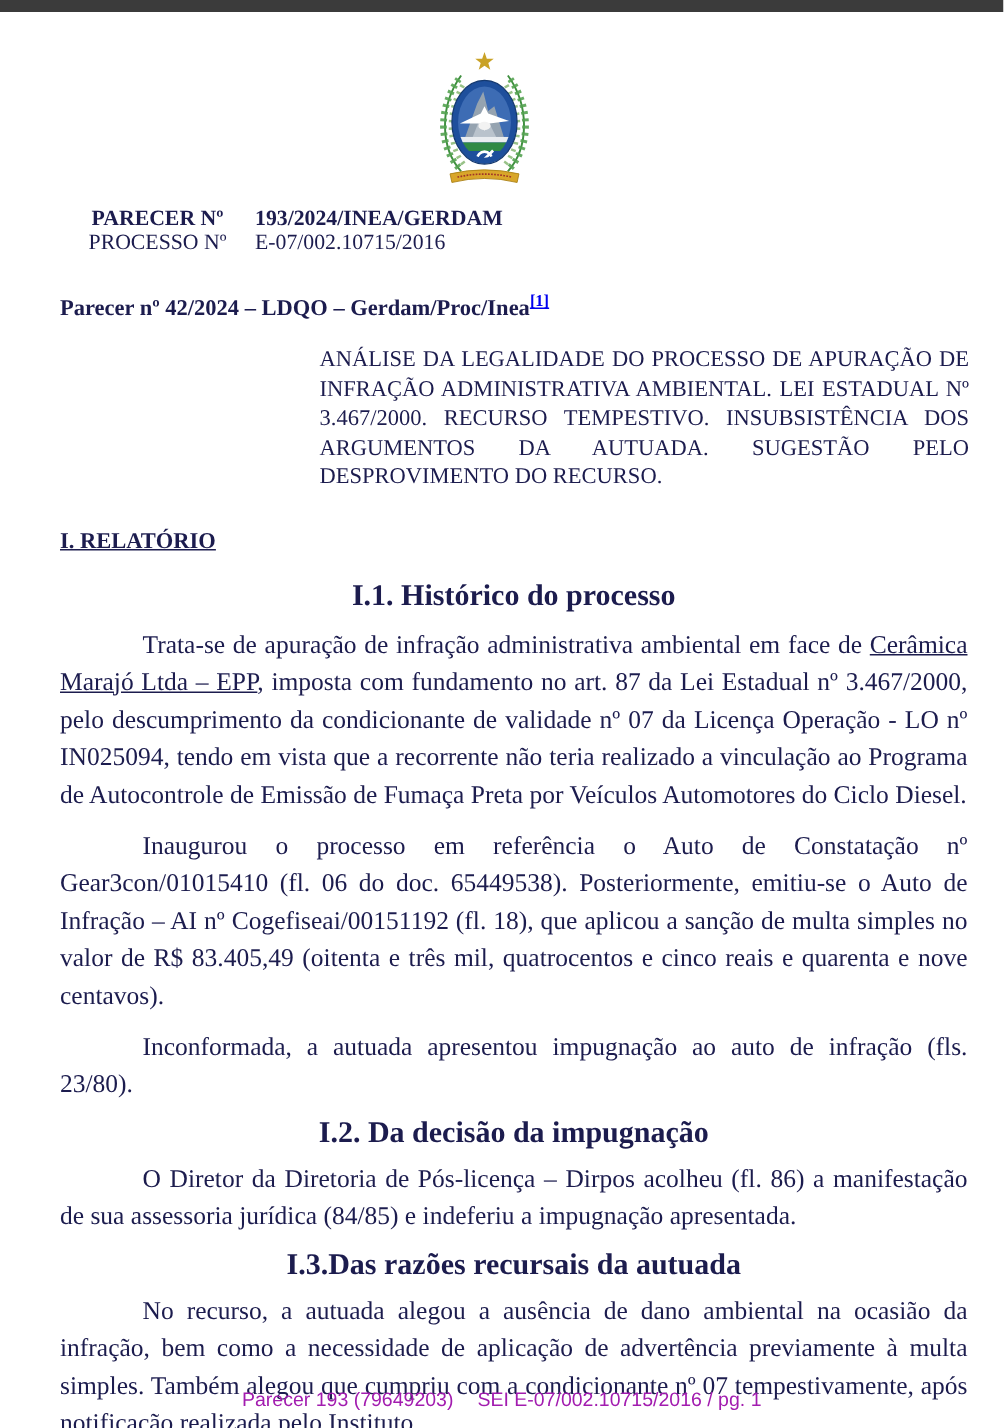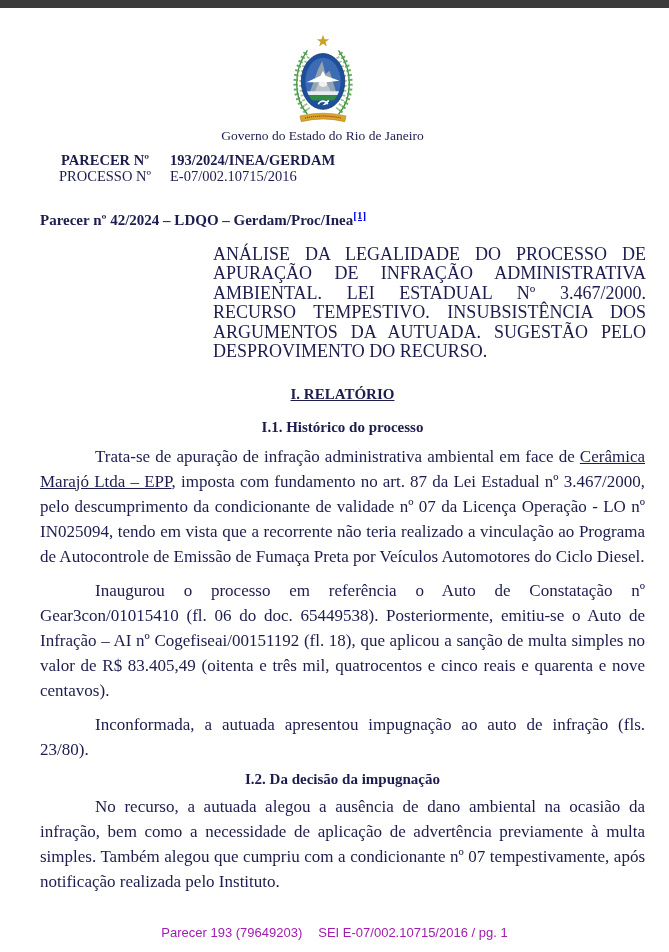--- a/index.html
+++ b/index.html
@@ -39,31 +39,31 @@
     font-size:15px;font-weight:bold;
   }
   .footnote-link{
     color:#0000ee;font-weight:bold;font-size:11px;
     text-decoration:underline;vertical-align:super;line-height:0;
   }
   
   .ementa{
     margin:16px 23px 0 213px;
     text-align:justify;
-    font-size:18px;line-height:19.5px;
+    font-size:15px;line-height:19.5px;
   }
   
   .content{margin:0 24px 0 40px;}
   .h1{
-    text-align:center;font-weight:bold;font-size:15px;
+    text-align:left;font-weight:bold;font-size:15px;
     margin:24px 0 14px 0;
   }
   .h1 .underlined, .h2 .underlined{text-decoration:underline;}
   .h2{
-    text-align:center;font-weight:bold;font-size:15px;
+    text-align:center;font-weight:bold;font-size:20px;
     margin:16px 0 8px 0;
   }
   .h2.tight{margin:6px 0 6px 0;text-align:center;}
   p.para{
     margin:0 0 9px 0;
     text-align:justify;
     text-indent:55px;
     font-size:17px;
     line-height:25px;
   }
@@ -116,21 +116,20 @@
 
           <rect x="25" y="82.5" width="50" height="16" fill="#1e4f9c"></rect>
           <circle cx="50" cy="89" r="6" fill="none" stroke="#ffffff" stroke-width="2.2"></circle>
           <path d="M44,95 L57,82" stroke="#ffffff" stroke-width="2.2" fill="none"></path>
         </g>
 
         <path d="M22,101 Q50,94.5 78,101 L76.5,108 Q50,101.5 23.5,108 Z" fill="#d9a62a" stroke="#a97f12" stroke-width="0.7"></path>
         <path d="M28,103.6 Q50,98.8 72,103.6" fill="none" stroke="#a03328" stroke-width="1.3" stroke-dasharray="1.4 1.1"></path>
       </svg>
     </span>
-    <div class="org-line">Governo do Estado do Rio de Janeiro</div>
   </div>
 
   <div class="ref-table">
     <div class="ref-row">
       <span class="ref-label bold">PARECER Nº</span>
       <span class="bold">193/2024/INEA/GERDAM</span>
     </div>
     <div class="ref-row">
       <span class="ref-label">PROCESSO Nº</span>
       <span>E-07/002.10715/2016</span>
@@ -152,22 +151,24 @@
     <div class="h2">I.1. Histórico do processo</div>
 
     <p class="para"><span>Trata-se de apuração de infração administrativa ambiental em face de </span><span class="uline">Cerâmica Marajó Ltda – EPP</span><span>, imposta com fundamento no art. 87 da Lei Estadual nº 3.467/2000, pelo descumprimento da condicionante de validade nº 07 da Licença Operação - LO nº IN025094, tendo em vista que a recorrente não teria realizado a vinculação ao Programa de Autocontrole de Emissão de Fumaça Preta por Veículos Automotores do Ciclo Diesel.</span></p>
 
     <p class="para">Inaugurou o processo em referência o Auto de Constatação nº Gear3con/01015410 (fl. 06 do doc. 65449538). Posteriormente, emitiu-se o Auto de Infração – AI nº Cogefiseai/00151192 (fl. 18), que aplicou a sanção de multa simples no valor de R$ 83.405,49 (oitenta e três mil, quatrocentos e cinco reais e quarenta e nove centavos).</p>
 
     <p class="para">Inconformada, a autuada apresentou impugnação ao auto de infração (fls. 23/80).</p>
 
     <div class="h2 tight">I.2. Da decisão da impugnação</div>
 
+    <p class="para">O Diretor da Diretoria de Pós-licença – Dirpos acolheu (fl. 86) a manifestação de sua assessoria jurídica (84/85) e indeferiu a impugnação apresentada.</p>
 
 
+    <div class="h2 tight">I.3.Das razões recursais da autuada</div>
 
     <p class="para">No recurso, a autuada alegou a ausência de dano ambiental na ocasião da infração, bem como a necessidade de aplicação de advertência previamente à multa simples. Também alegou que cumpriu com a condicionante nº 07 tempestivamente, após notificação realizada pelo Instituto.</p>
 
   </div>
 
   <div class="footer">
     <span>Parecer 193 (79649203)</span>
     <span>SEI E-07/002.10715/2016 / pg. 1</span>
   </div>
 

